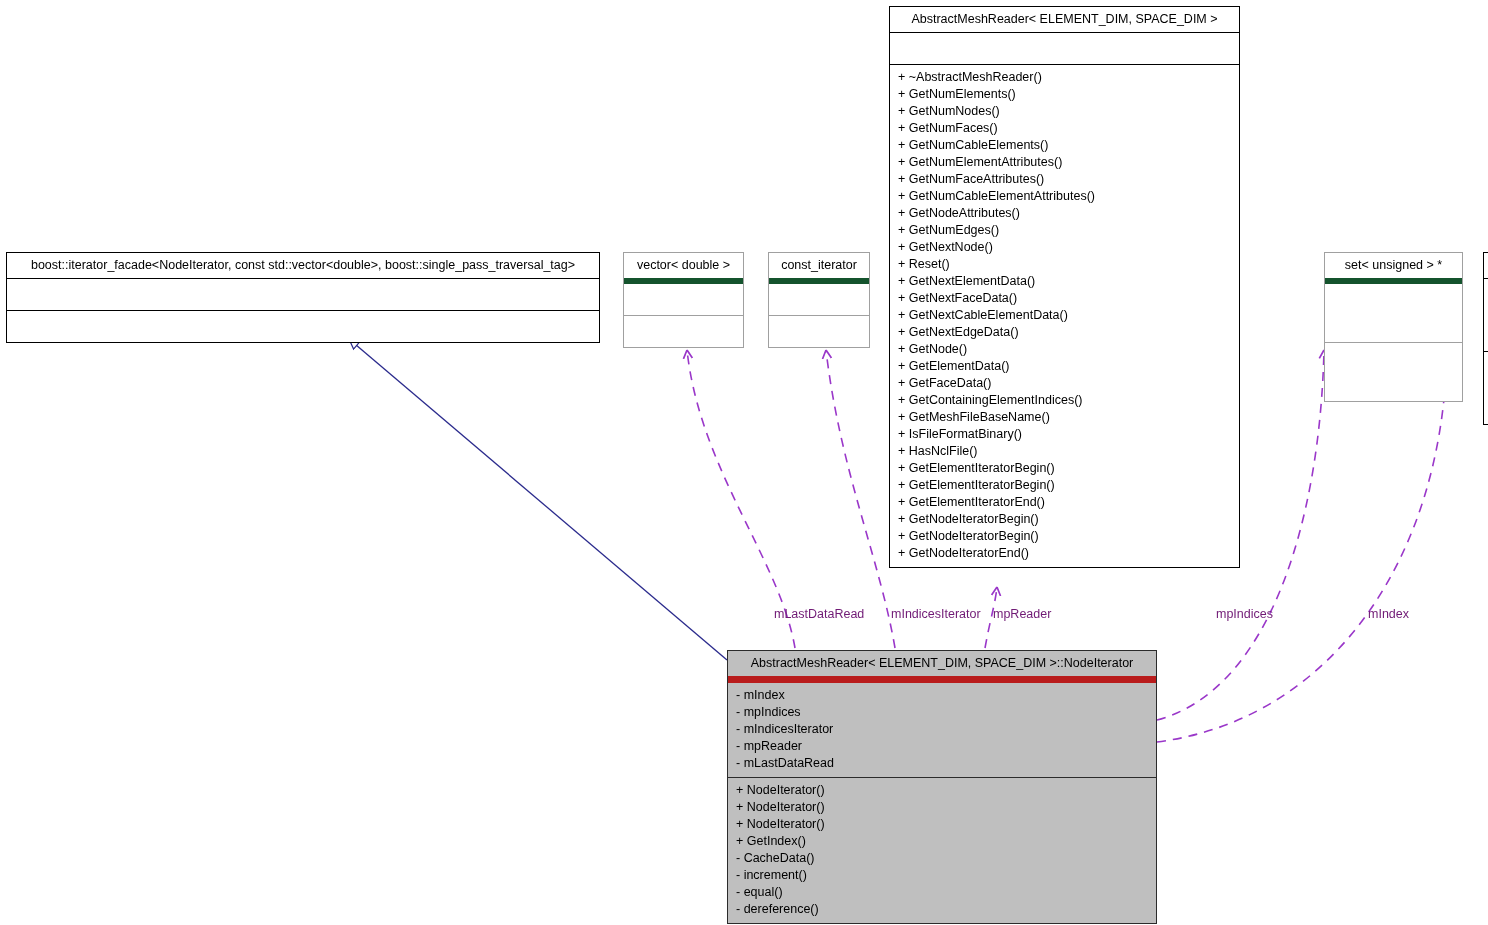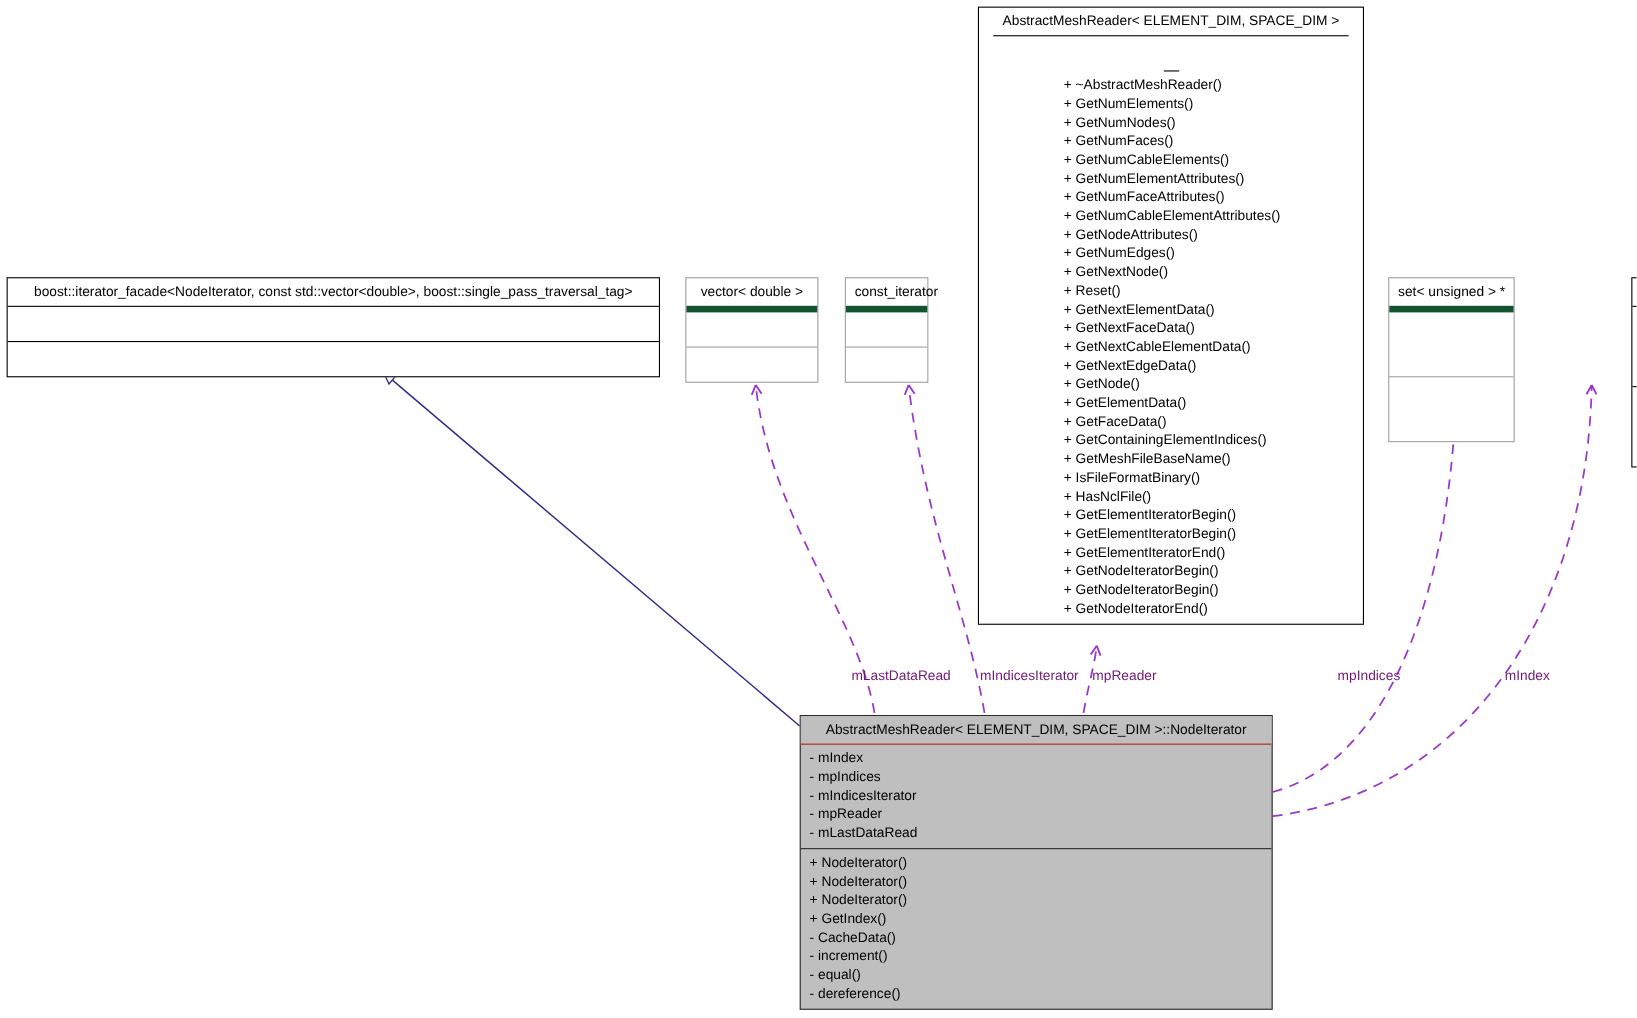--- a/index.html
+++ b/index.html
@@ -46,21 +46,21 @@
     text-align: center;
     padding: 5px 8px 6px 8px;
     border-bottom: 1px solid #000000;
     white-space: nowrap;
     line-height: 1.15;
   }
   .gray-border > .uml-title {
     border-bottom: 6px solid #14532d;
   }
   .filled > .uml-title {
-    border-bottom: 1px solid #b91c1c;
+    border-bottom: 7px solid #b91c1c;
     background: #bfbfbf;
   }
   .uml-compartment {
     font-size: 12.5px;
     color: #000000;
     padding: 4px 6px 5px 8px;
     line-height: 17px;
     white-space: nowrap;
   }
   .uml-compartment.divider {
@@ -79,25 +79,25 @@
     white-space: nowrap;
   }
   .edge-label {
     position: absolute;
     font-size: 12.5px;
     color: #701a75;
     white-space: nowrap;
     background: transparent;
   }
   
-  #box-abstractmeshreader { left: 889px;  top: 6px;   width: 351px; align-items: center; }
+  #box-abstractmeshreader { left: 889px;  top: 6px;   width: 351px; }
   #box-iteratorfacade    { left: 6px;    top: 252px; width: 594px; }
   #box-vectordouble      { left: 623px;  top: 252px; width: 121px; }
-  #box-constiterator     { left: 768px;  top: 252px; width: 76px;  }
-  #box-setunsigned       { left: 1262px; top: 252px; width: 115px; gap: 27px; }
+  #box-constiterator     { left: 768px;  top: 252px; width: 102px;  }
+  #box-setunsigned       { left: 1324px; top: 252px; width: 139px; gap: 27px; }
   #box-unsigned          { left: 1483px; top: 252px; width: 72px; gap: 41px;  }
   #box-nodeiterator      { left: 727px;  top: 650px; width: 430px; }
 </style>
 </head>
 <body>
 
 <div id="canvas">
 
   <svg class="edges" viewBox="0 0 1488 925" xmlns="http://www.w3.org/2000/svg">
     <defs>

